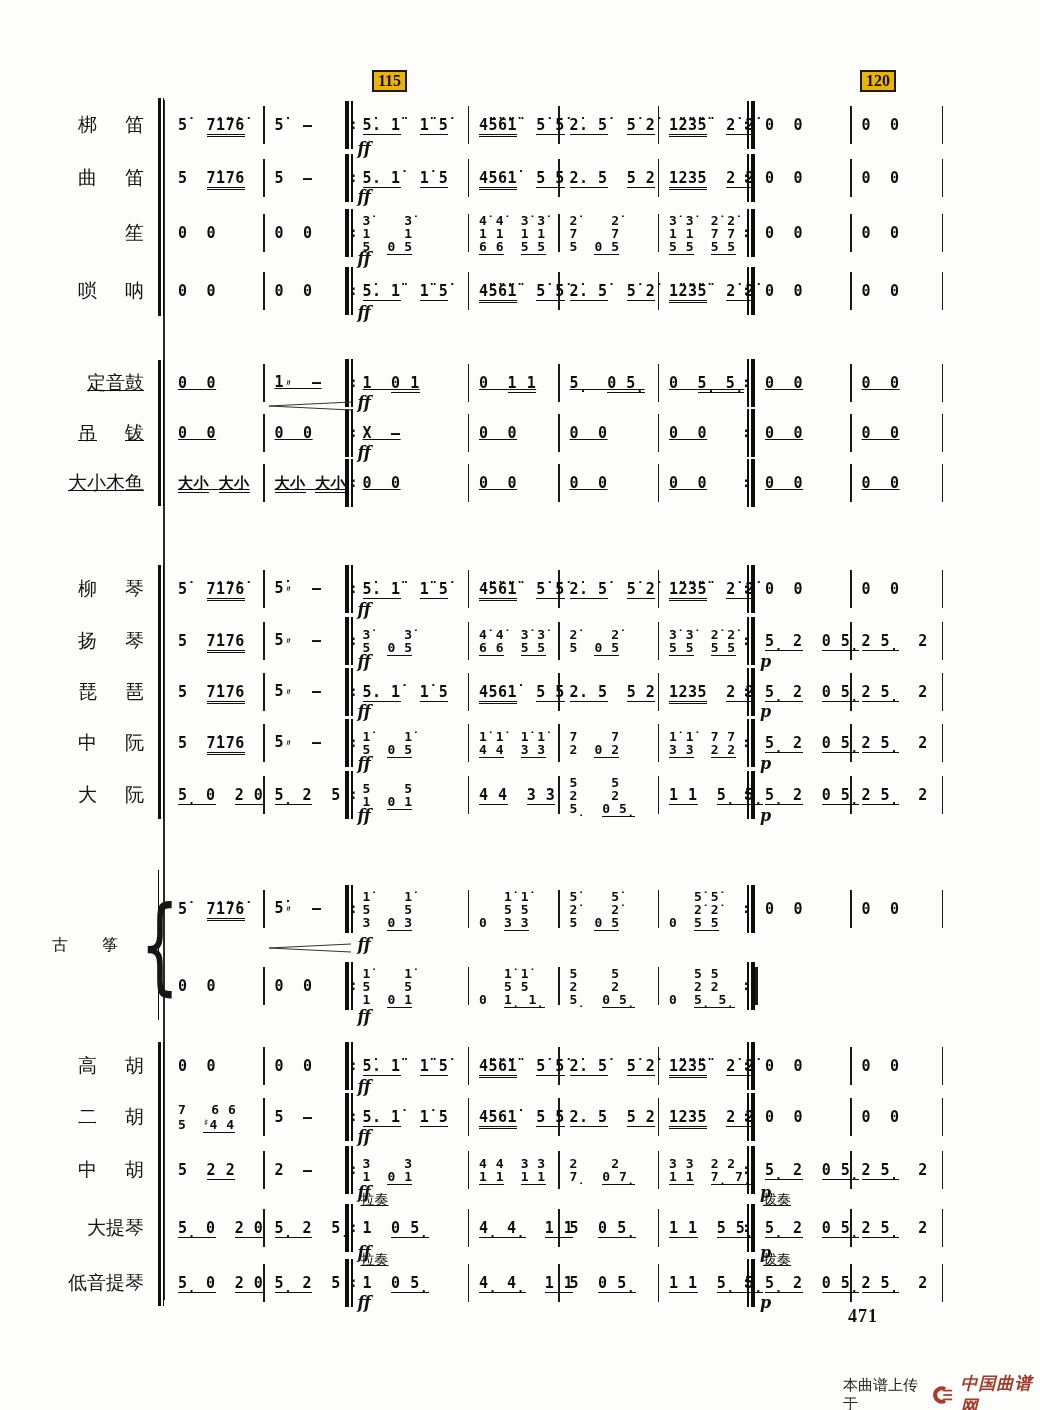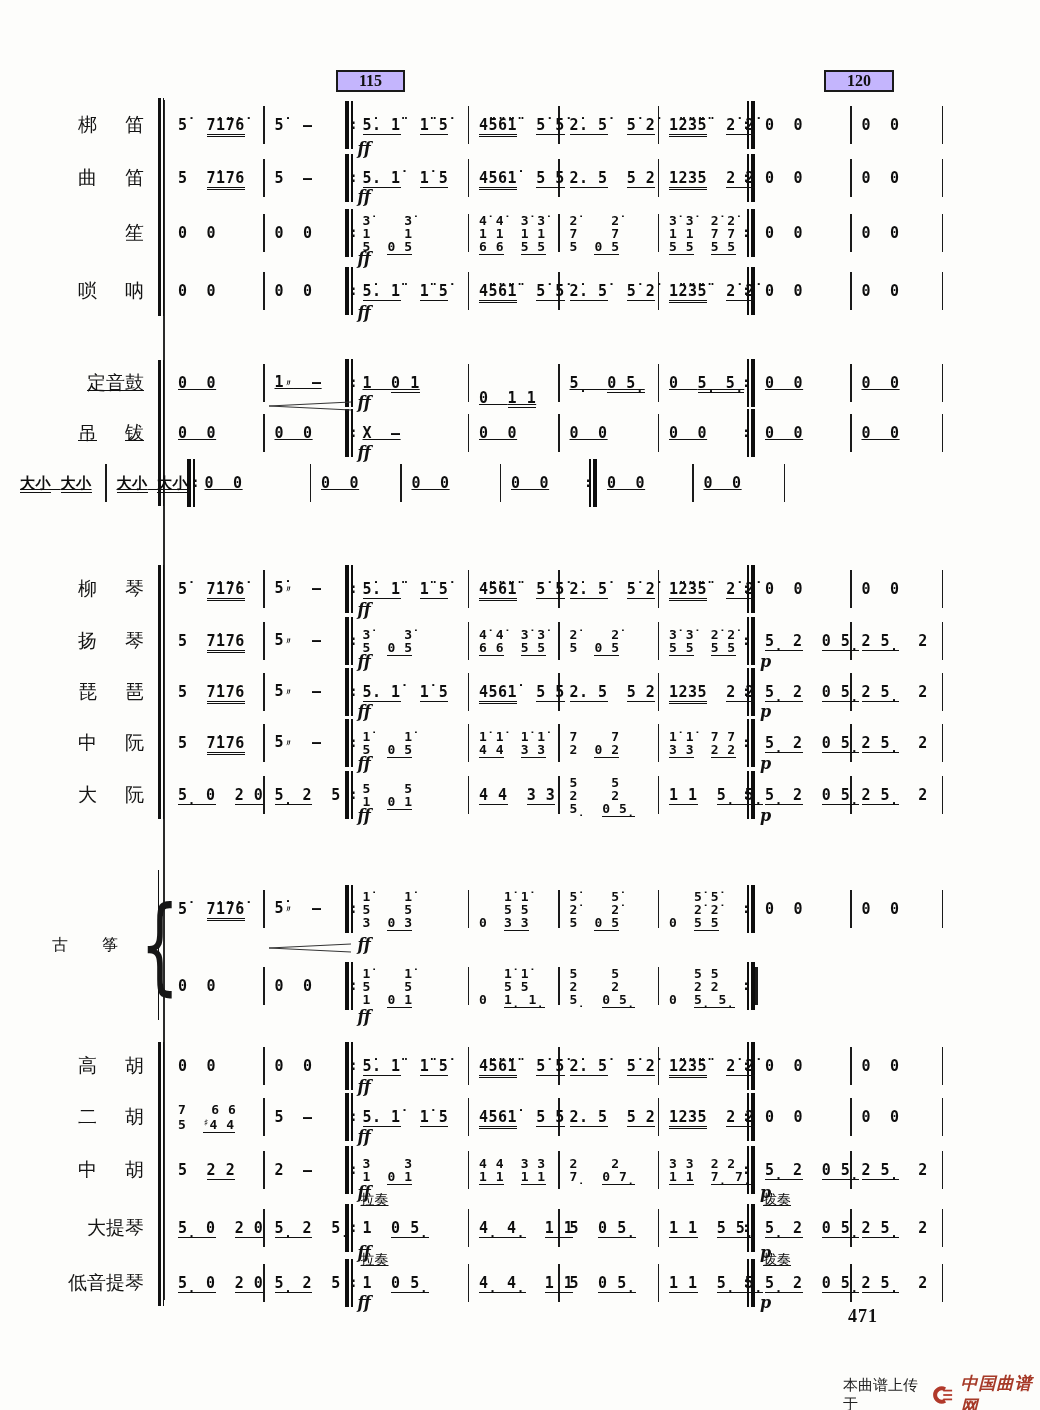--- a/index.html
+++ b/index.html
@@ -1,19 +1,19 @@
 <!DOCTYPE html>
 <html><head>
 <meta charset="utf-8">
 <style>
   html,body{margin:0;padding:0;background:#e8e8e8;}
   .page{position:relative;width:1040px;height:1410px;background:#fdfdfb;color:#111;
         font-family:"Liberation Serif",serif;overflow:hidden;}
-  .marker{position:absolute;top:70px;border:2px solid #1a1a1a;padding:0px 21px;
-          font:bold 16px "Liberation Serif",serif;background:#c4b5fd;}
+  .marker{position:absolute;top:70px;border:2px solid #1a1a1a;padding:0px 4px;
+          font:bold 16px "Liberation Serif",serif;background:#eab308;margin-left:36px;}
   #marker-115{left:336px;}
   #marker-120{left:824px;}
   .spine{position:absolute;left:163px;top:100px;height:1200px;width:1.5px;background:#2a2a2a;}
   .system{position:absolute;left:0;width:1000px;}
   .sysbar{position:absolute;left:158px;top:2px;bottom:2px;width:6px;box-sizing:border-box;
           border-left:3.5px solid #111;border-right:1.5px solid #111;}
   .sysbar.single{border-left:1.5px solid #111;border-right:none;width:2px;}
   .brace{position:absolute;left:128px;top:50%;transform:translateY(-50%) scale(0.62,1.05);
          font:100px "DejaVu Sans",sans-serif;color:#161616;line-height:0;}
   .grouplab{position:absolute;left:0;top:50%;transform:translateY(-50%);width:118px;
@@ -330,21 +330,21 @@
           </div>
           <div class="bhs"></div>
           <div class="cell" style="width: 115px;">
             <div class="notes">
               <div class="nline">1  <span class="u1">0 1</span></div>
             </div>
             <div class="rs">∶</div>
             <div class="dyn">ff</div>
           </div>
           <div class="bl"></div>
-          <div class="cell" style="width: 89px; align-items: flex-end;">
+          <div class="cell" style="width: 89px;">
             <div class="notes">
               <div class="nline">0  <span class="u1">1 1</span></div>
             </div>
           </div>
           <div class="bl"></div>
           <div class="cell" style="width: 98px;">
             <div class="notes">
               <div class="nline">5̣  <span class="u1">0 5̣</span></div>
             </div>
           </div>
@@ -423,20 +423,23 @@
           </div>
           <div class="bl"></div>
           <div class="cell" style="width: 90px;">
             <div class="notes">
               <div class="nline">0  0</div>
             </div>
           </div>
           <div class="bl"></div>
         </div>
         <div class="row" style="height: 50px;">
+          <div class="lab">
+            <div>大小木鱼</div>
+          </div>
           <div class="gap"></div>
           <div class="cell" style="width: 95px;">
             <div class="notes">
               <div class="nline"><span class="u1">大小</span> <span class="u1">大小</span></div>
             </div>
           </div>
           <div class="bl"></div>
           <div class="cell" style="width: 80px;">
             <div class="notes">
               <div class="nline"><span class="u1">大小</span> <span class="u1">大小</span></div>

